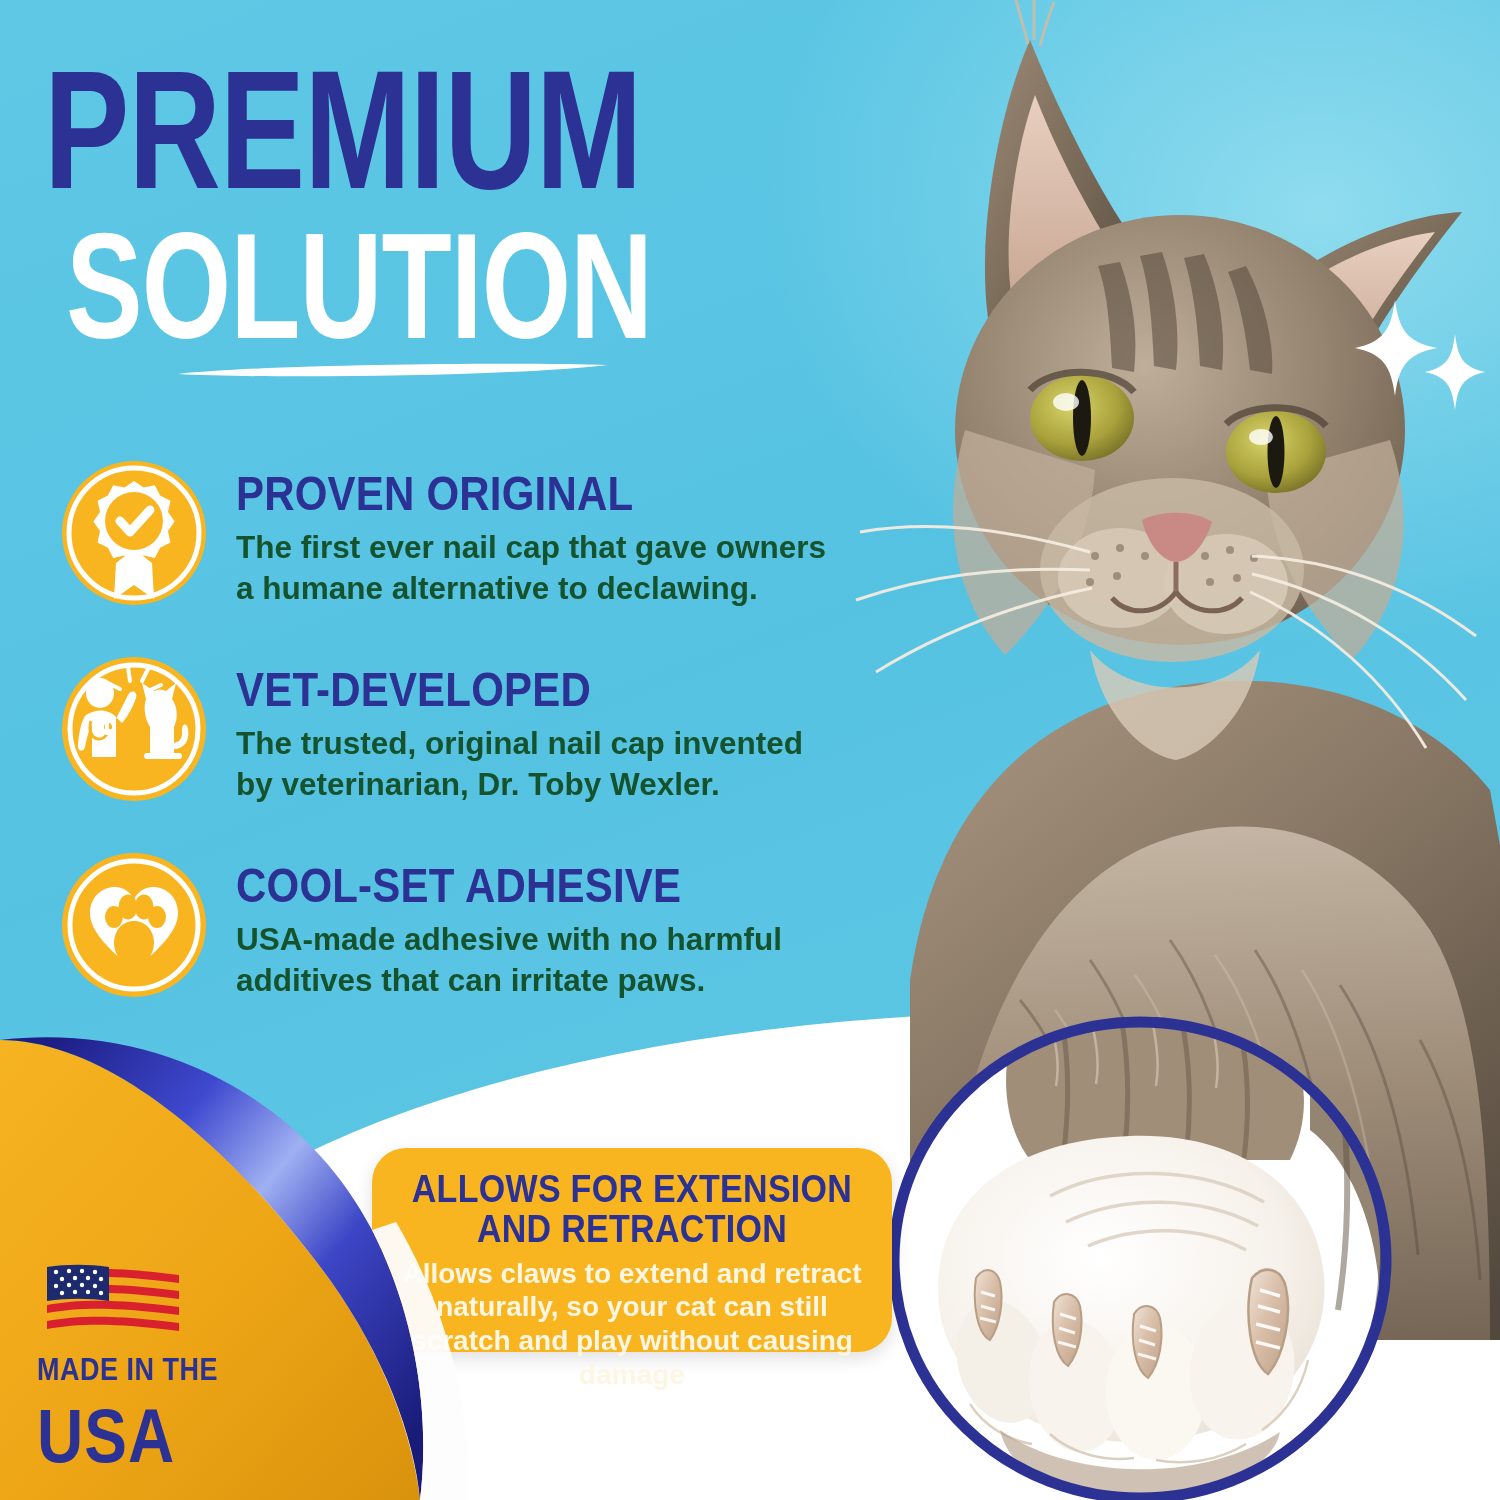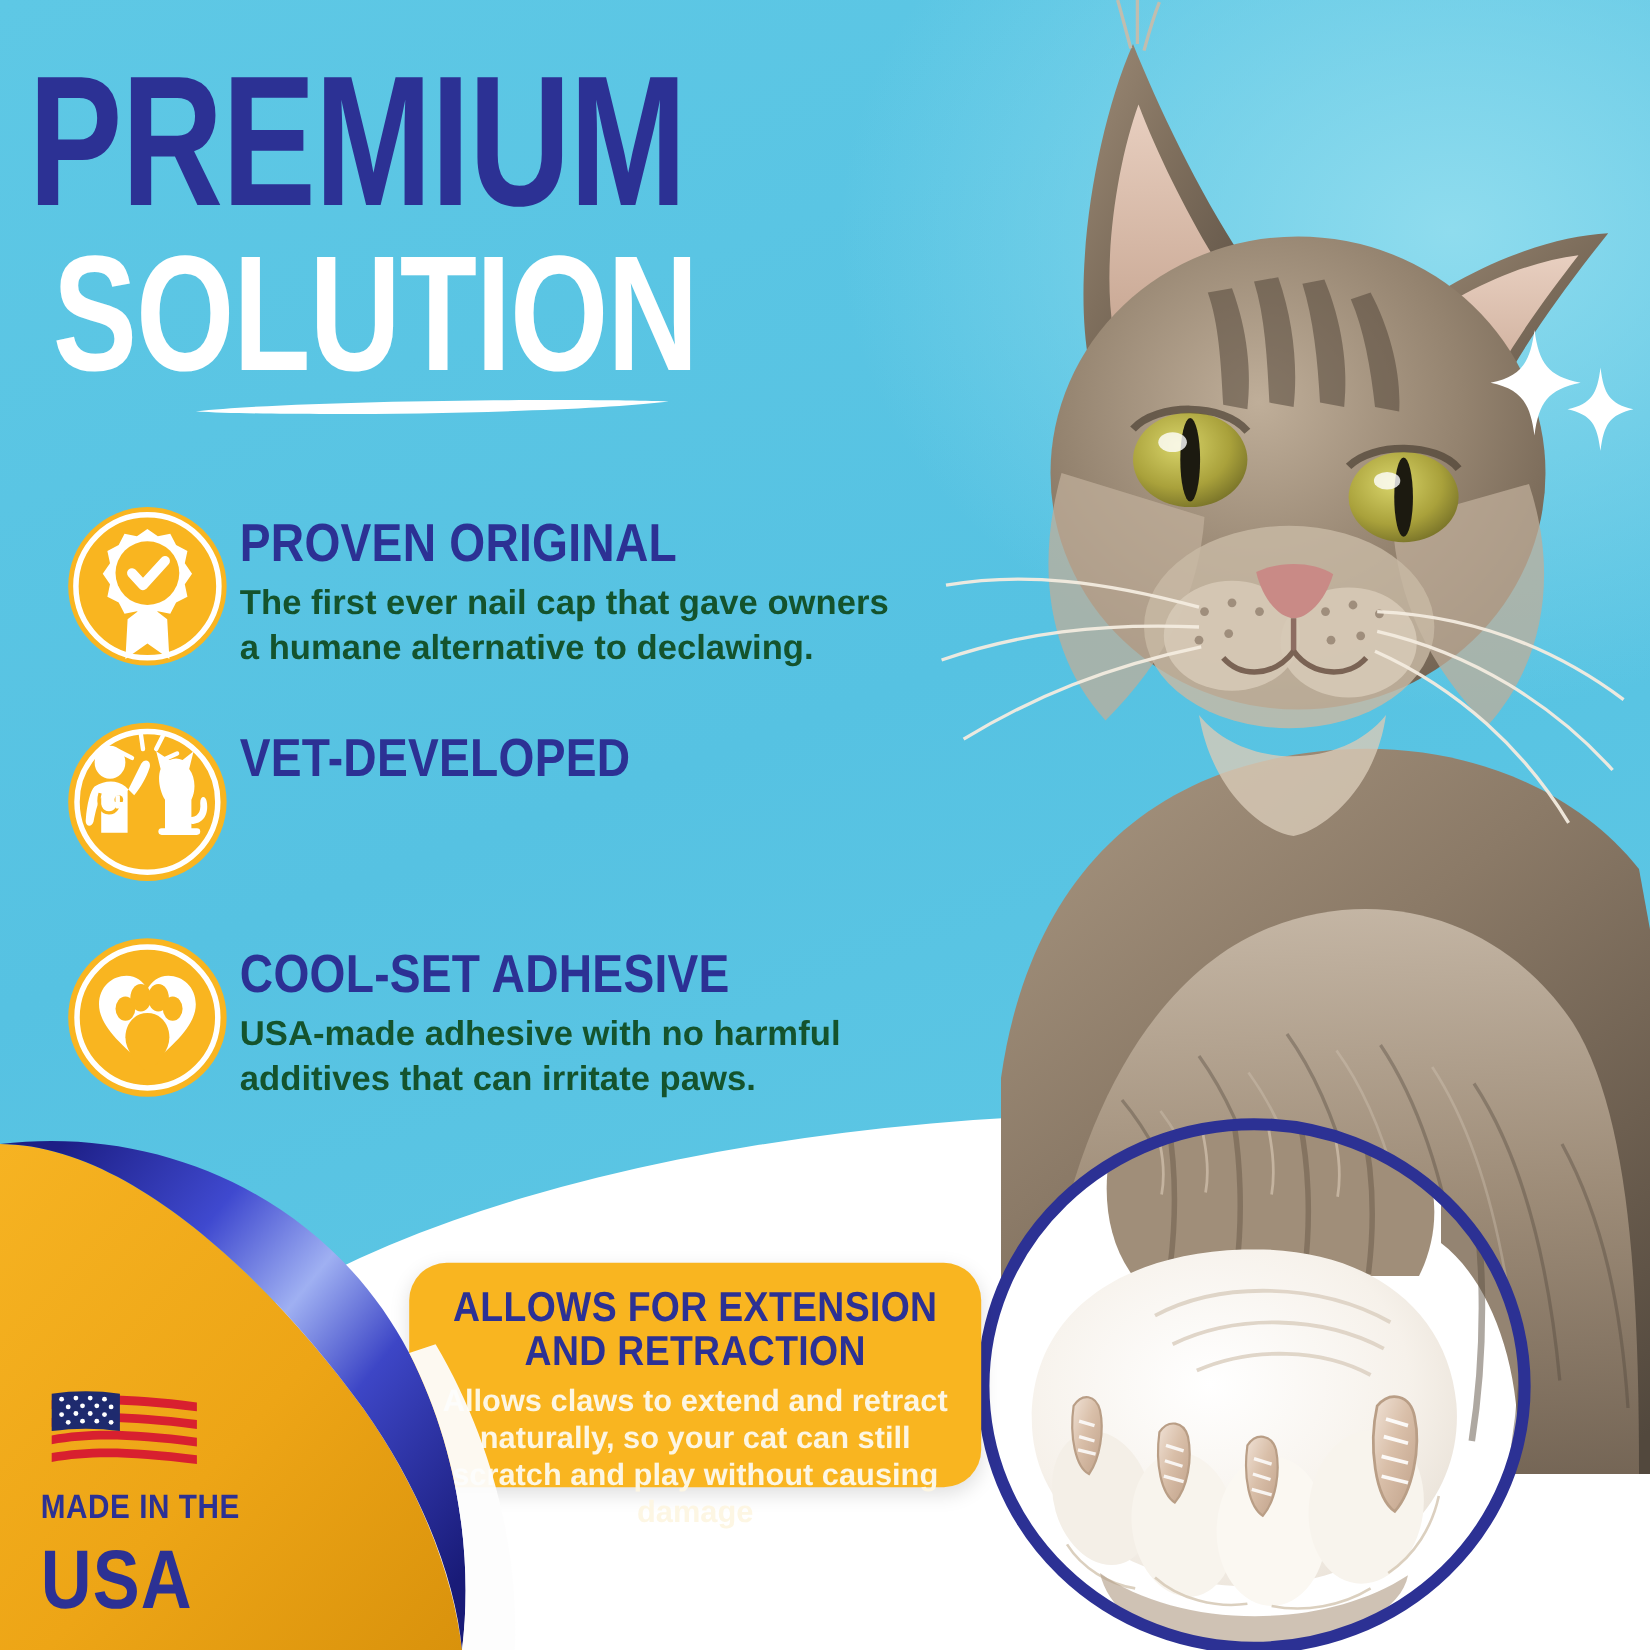--- a/index.html
+++ b/index.html
@@ -28,21 +28,21 @@
   }
   .page-white-curve{
     position:absolute;left:120px;bottom:60px;width:1460px;height:420px;
     background:#ffffff;
     border-radius:56% 44% 0 0 / 70% 62% 0 0;
     transform:rotate(-3deg);
   }
 
   
   .headline{
-    position:absolute;left:26px;top:52px;width:830px;
+    position:absolute;left:44px;top:52px;width:830px;
     z-index:8;
   }
   .headline .l1,.headline .l2{
     display:block;
     font-family:"Liberation Sans", sans-serif;
     font-weight:bold;
     letter-spacing:-1px;
     line-height:.92;
     margin:0;
     white-space:nowrap;
@@ -76,21 +76,21 @@
     width:720px;height:1340px;
     z-index:4;
     overflow:hidden;
   }
 
   
   .features{
     position:absolute;left:58px;top:455px;width:800px;z-index:8;
   }
   .feature{
-    display:flex;align-items:flex-start;gap:8px;
+    display:flex;align-items:flex-start;gap:26px;
     margin-bottom:42px;
   }
   .badge{
     flex:0 0 auto;width:152px;height:152px;position:relative;margin-top:2px;
   }
   .feat-text{flex:1 1 auto;padding-top:14px;}
   .feat-title{
     font-family:"Liberation Sans", sans-serif;
     font-weight:bold;
     font-size:42px;
@@ -374,20 +374,21 @@
             <path d="M62 36 L50 30" stroke="#ffffff" stroke-width="4" stroke-linecap="round"></path>
 
             <path d="M88 46 L84 30 L96 38 C100 36 104 36 108 38 L118 30 L114 46 C120 54 120 66 116 74 L116 102 L92 102 L92 74 C87 66 85 54 88 46 Z"></path>
             <path d="M116 96 C126 96 132 88 130 76 C129 70 124 70 124 77 C125 86 121 90 114 90 Z"></path>
             <rect x="86" y="100" width="38" height="6" rx="3"></rect>
           </g>
         </svg>
       </div>
       <div class="feat-text">
         <p class="feat-title">VET-DEVELOPED</p>
+        <p class="feat-body">The trusted, original nail cap invented by veterinarian, Dr. Toby Wexler.</p>
       </div>
     </div>
 
     <div class="feature">
       <div class="badge">
         <svg width="152" height="152" viewBox="0 0 152 152" xmlns="http://www.w3.org/2000/svg">
           <circle cx="76" cy="76" r="72" fill="#f9b520"></circle>
           <circle cx="76" cy="76" r="64" fill="none" stroke="#ffffff" stroke-width="5"></circle>
           <path d="M76 122 C54 102 32 84 32 64 C32 48 44 38 57 38 C66 38 72 43 76 50 C80 43 86 38 95 38 C108 38 120 48 120 64 C120 84 98 102 76 122 Z" fill="#ffffff"></path>
           <g fill="#f9b520">

